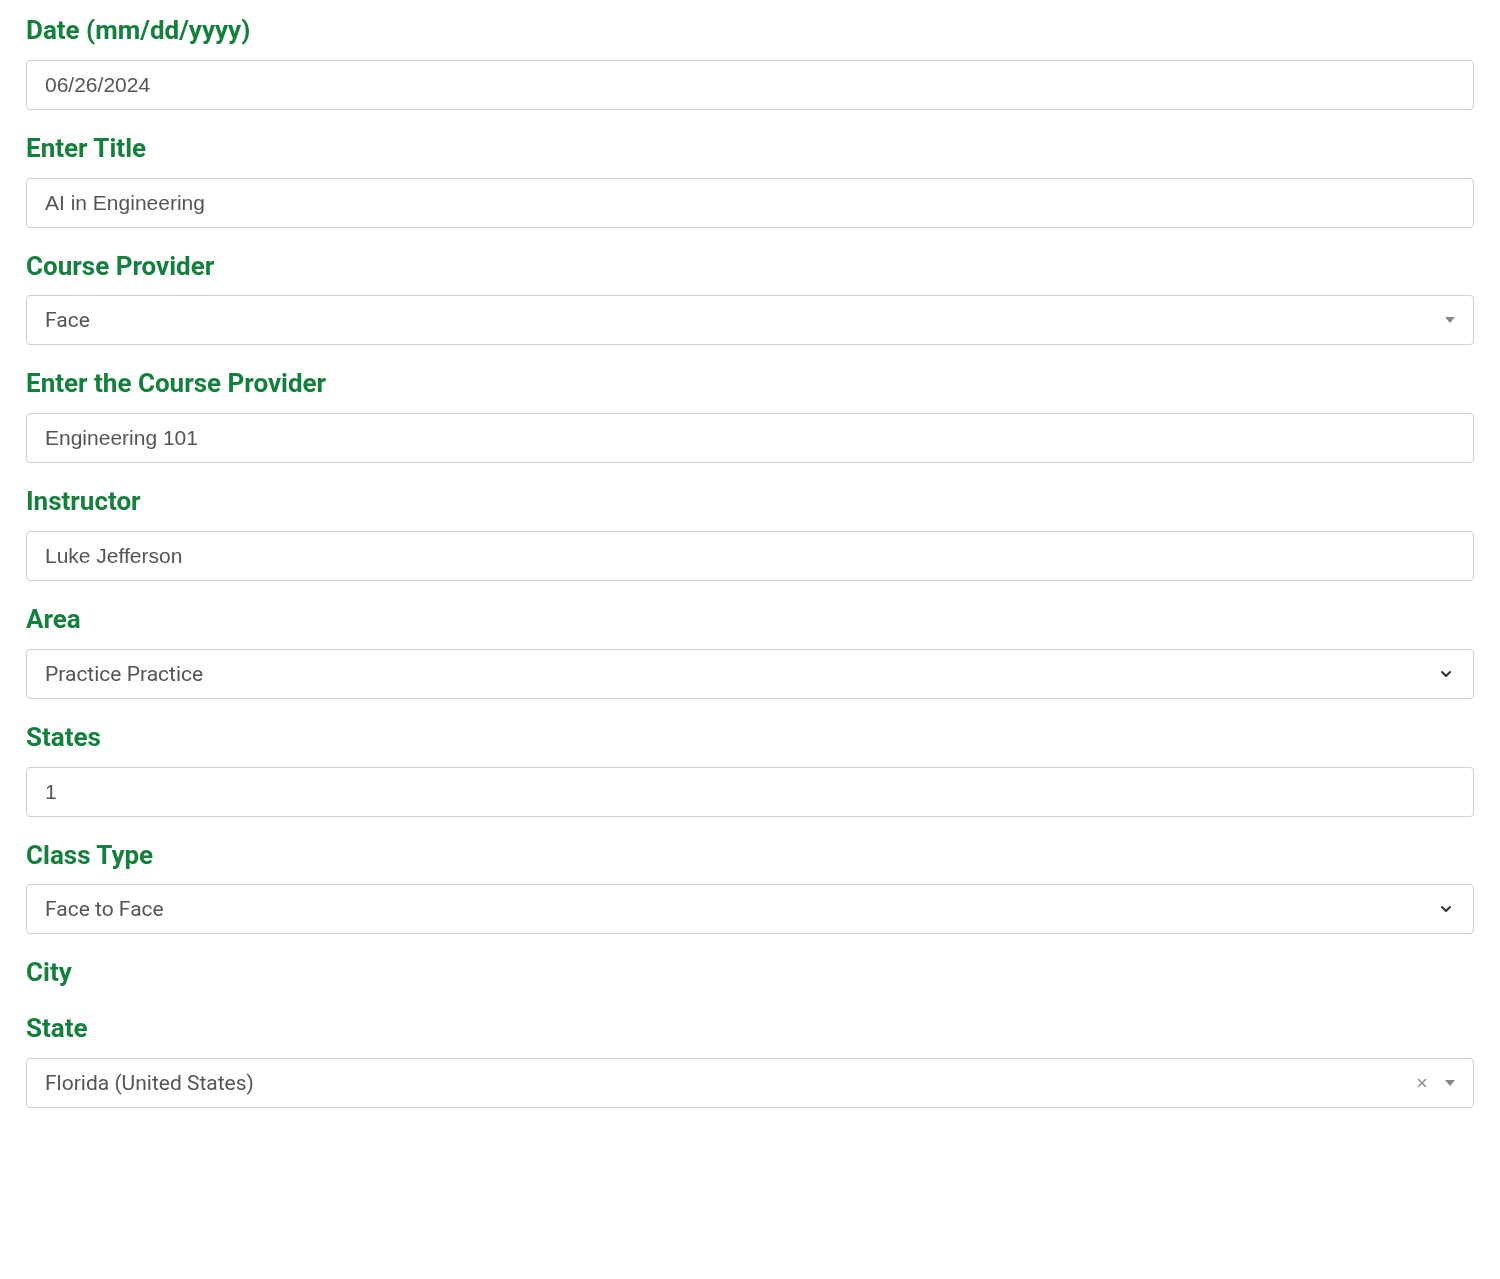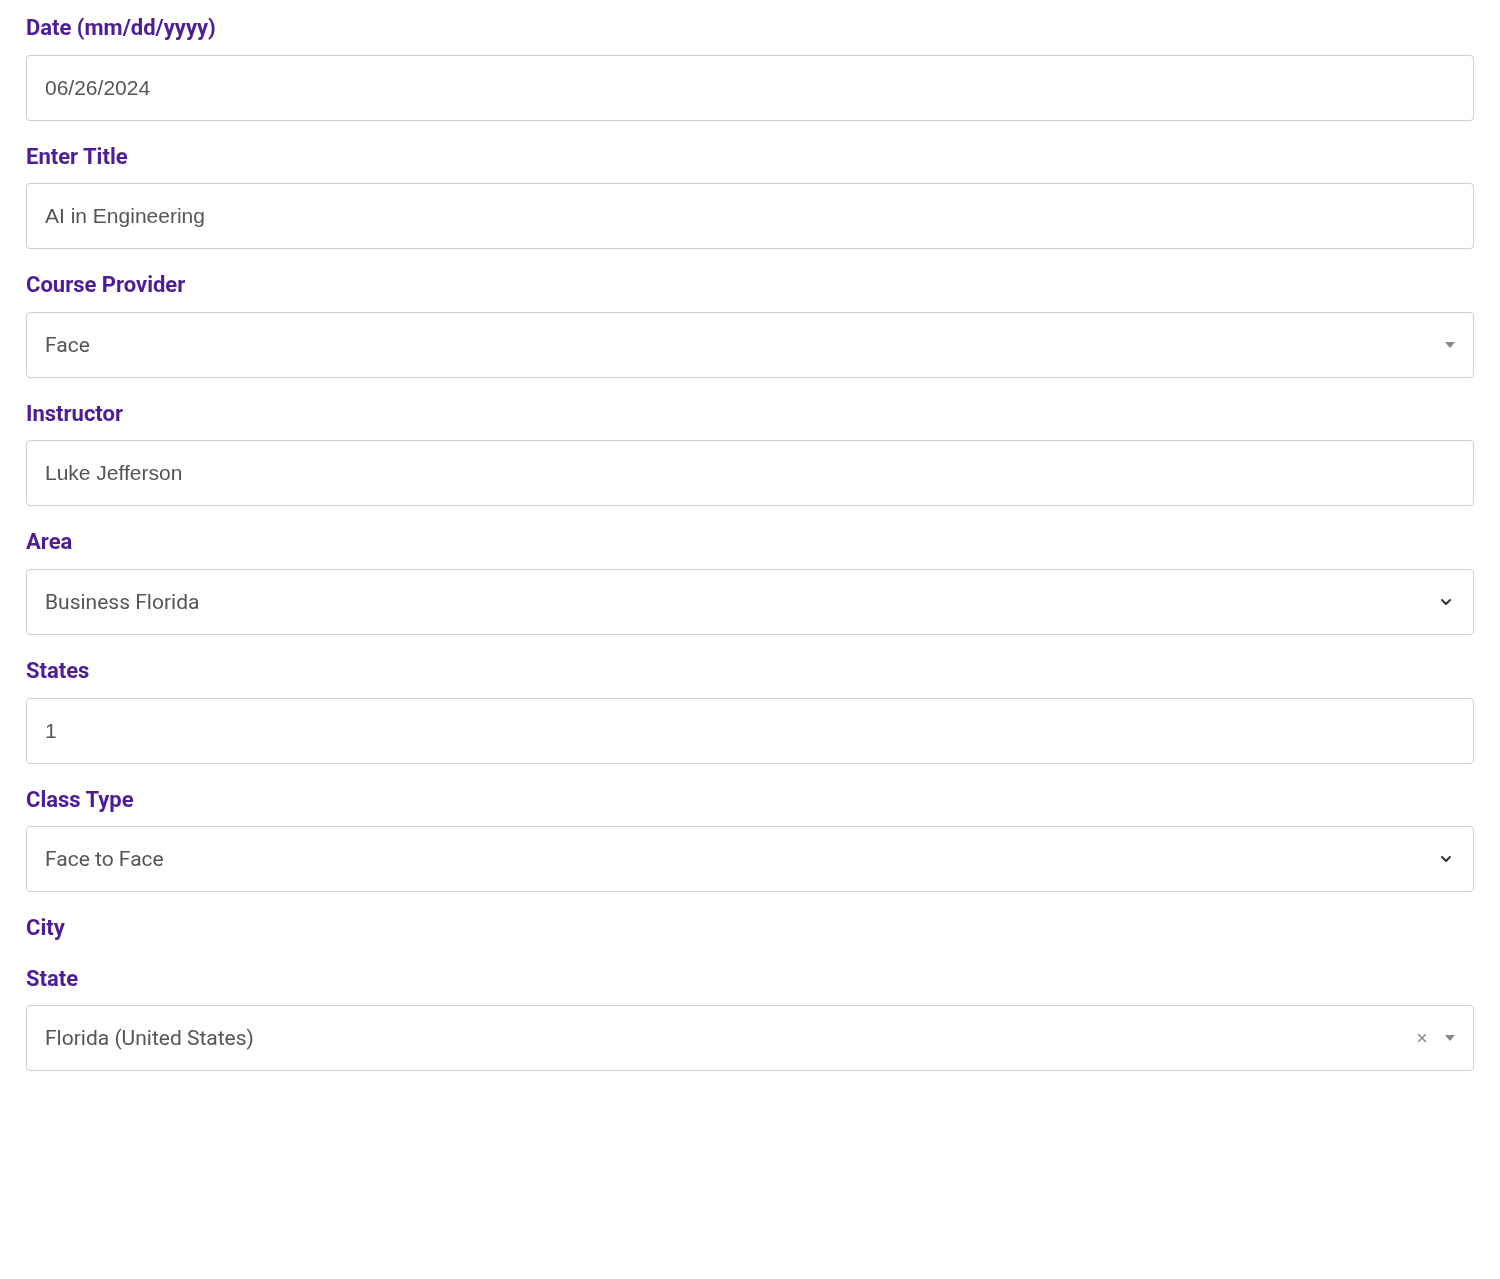--- a/index.html
+++ b/index.html
@@ -13,30 +13,30 @@
     width: 1500px;
     min-height: 1279px;
     box-sizing: border-box;
     padding: 10px 26px 28px 26px;
   }
   .form-group {
     margin-bottom: 22px;
   }
   .form-label {
     font-weight: 700;
-    font-size: 22px;
-    color: #4c1d95;
+    font-size: 26px;
+    color: #15803d;
     margin-bottom: 12px;
     display: block;
     line-height: 1.3;
   }
   .form-control {
     width: 100%;
     box-sizing: border-box;
-    height: 66px;
+    height: 50px;
     border: 1px solid #cfcfcf;
     border-radius: 4px;
     background: #ffffff;
     padding: 0 18px;
     font-size: 21px;
     color: #555;
     display: flex;
     align-items: center;
     position: relative;
   }
@@ -124,32 +124,38 @@
   <div class="form-group">
     <label class="form-label">Course Provider</label>
     <div class="form-control select-control">
       <span class="value">Face</span>
       <span class="right-icons">
         <span class="caret-triangle"></span>
       </span>
     </div>
   </div>
 
+  <div class="form-group">
+    <label class="form-label">Enter the Course Provider</label>
+    <div class="form-control">
+      <input type="text" value="Engineering 101" style="">
+    </div>
+  </div>
 
   <div class="form-group">
     <label class="form-label">Instructor</label>
     <div class="form-control">
       <input type="text" value="Luke Jefferson" style="">
     </div>
   </div>
 
   <div class="form-group">
     <label class="form-label">Area</label>
     <div class="form-control select-control">
-      <span class="value">Business Florida</span>
+      <span class="value">Practice Practice</span>
       <span class="caret-chevron">
         <svg viewBox="0 0 24 24" fill="none" stroke="currentColor" stroke-width="3" stroke-linecap="round" stroke-linejoin="round">
             <polyline points="6 9 12 15 18 9"></polyline>
           </svg>
       </span>
     </div>
   </div>
 
   <div class="form-group">
     <label class="form-label">States</label>

